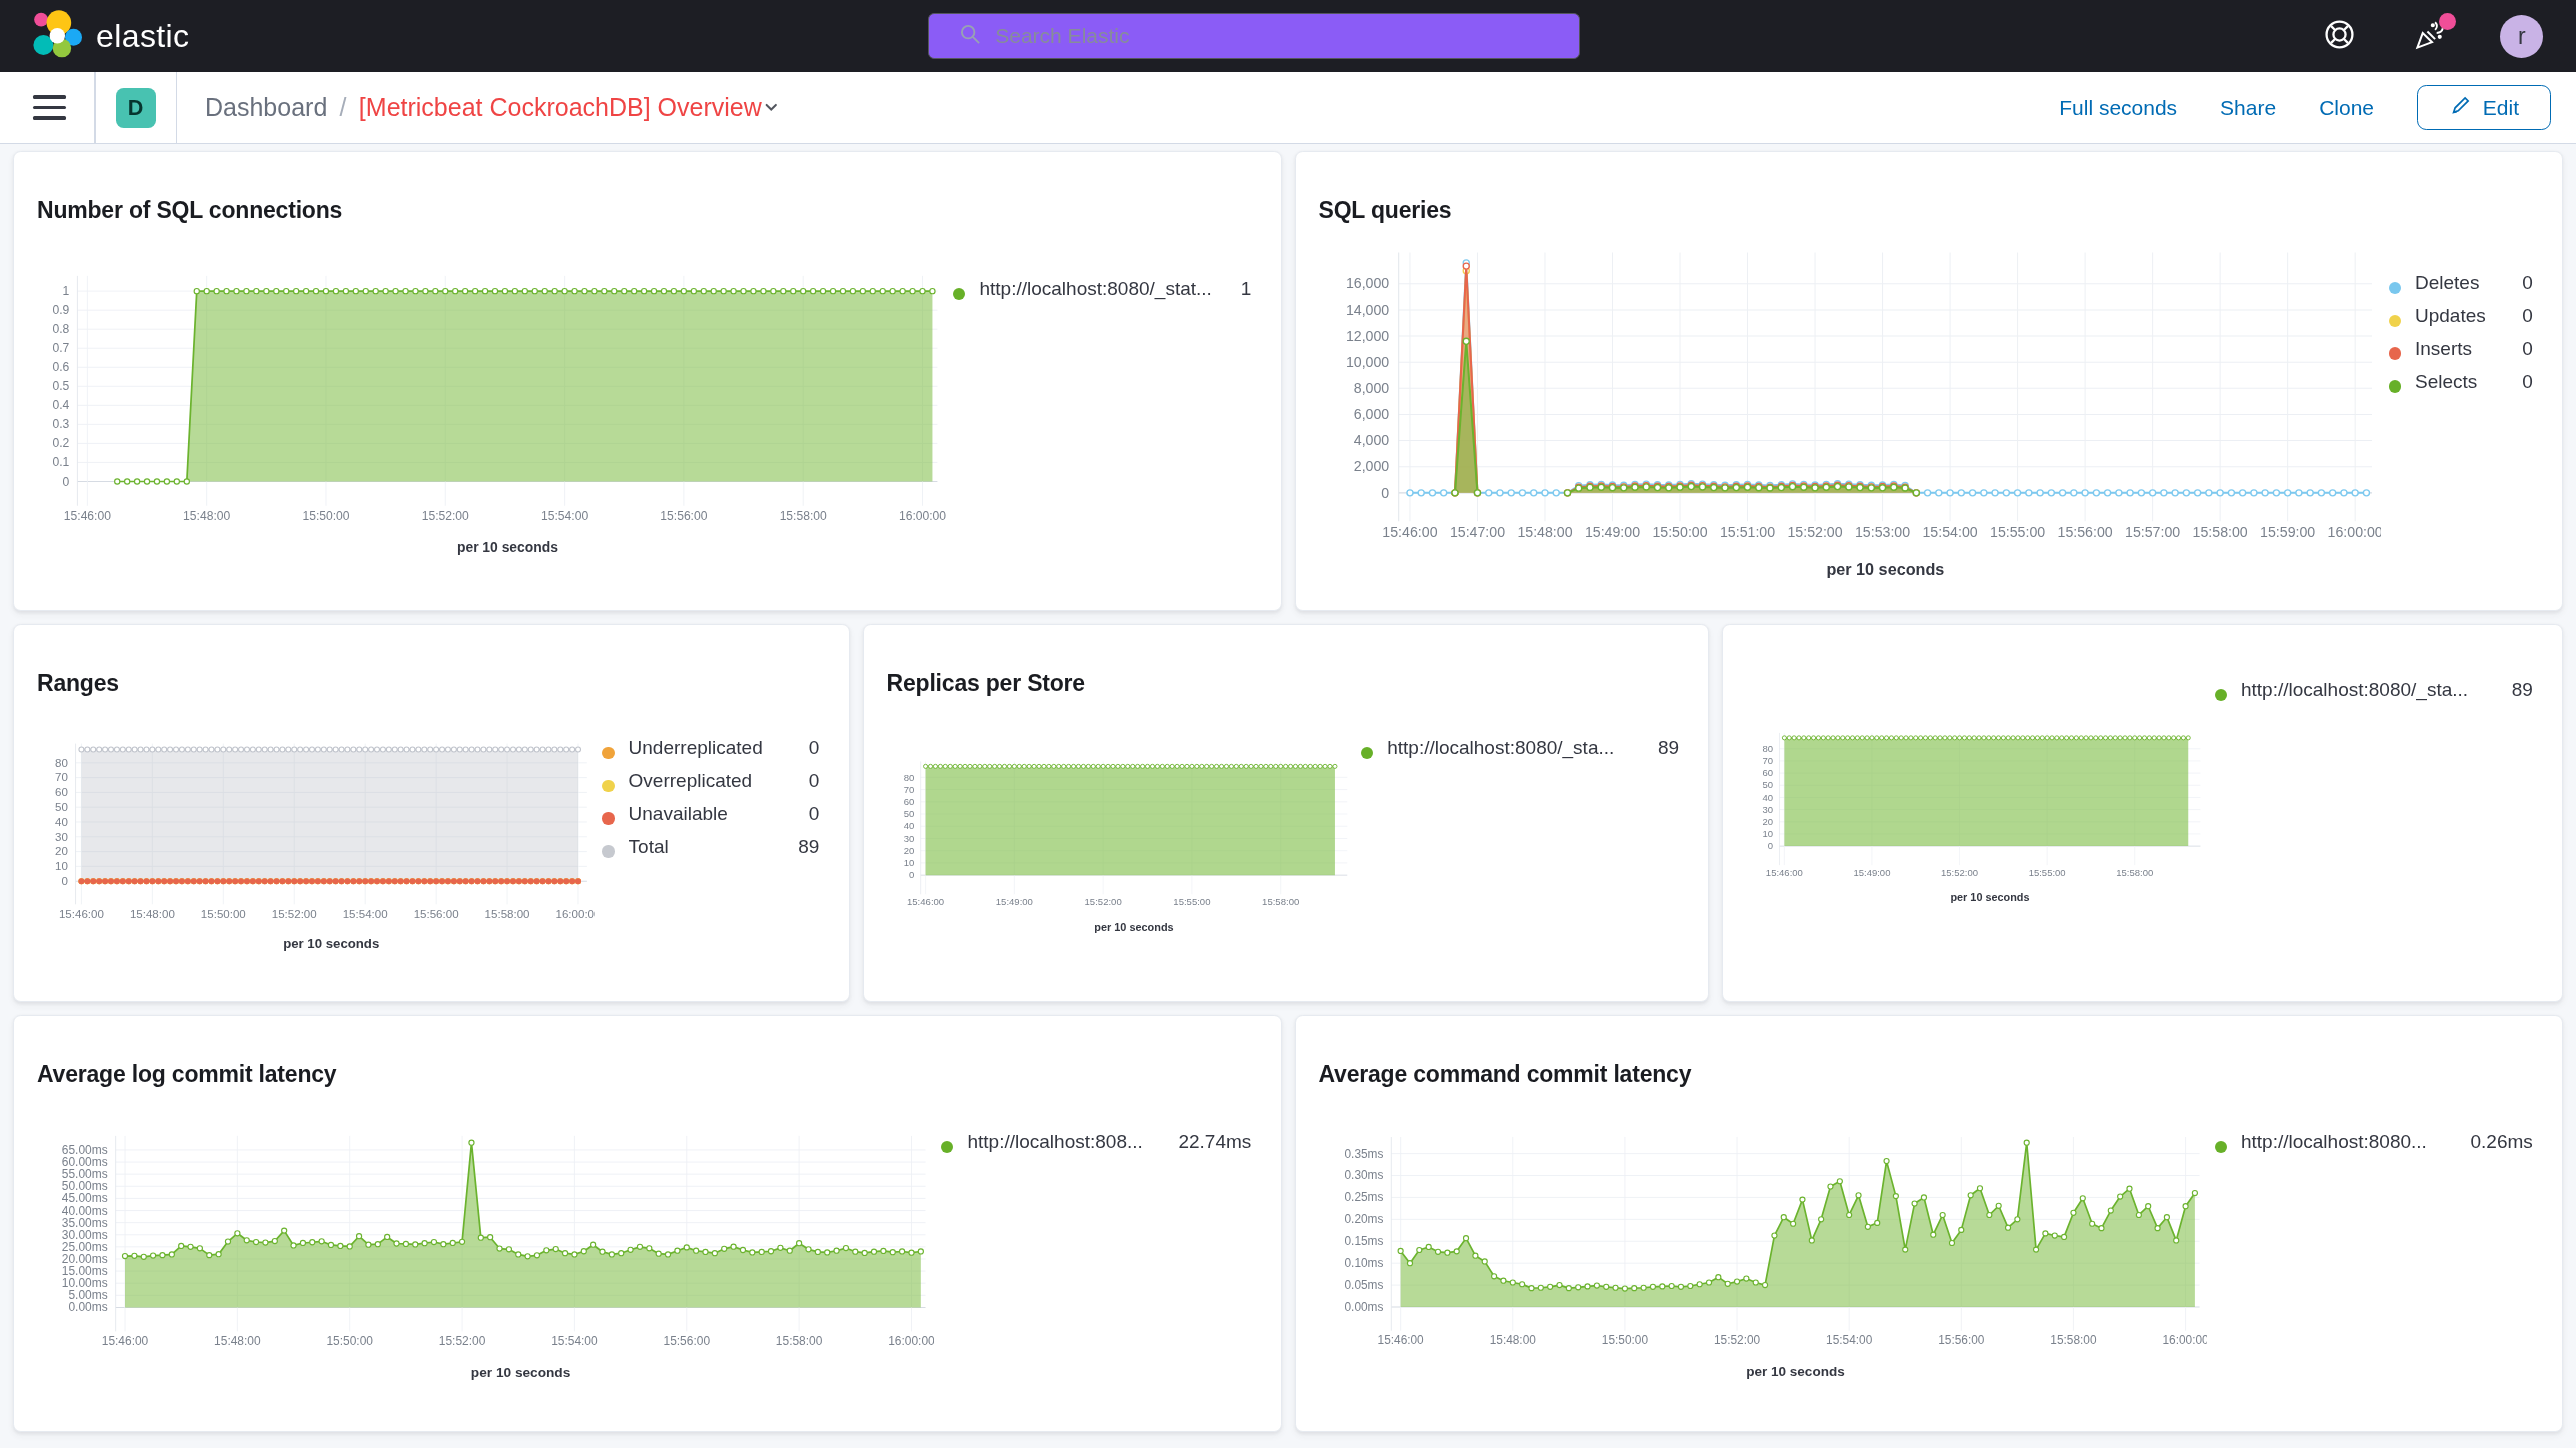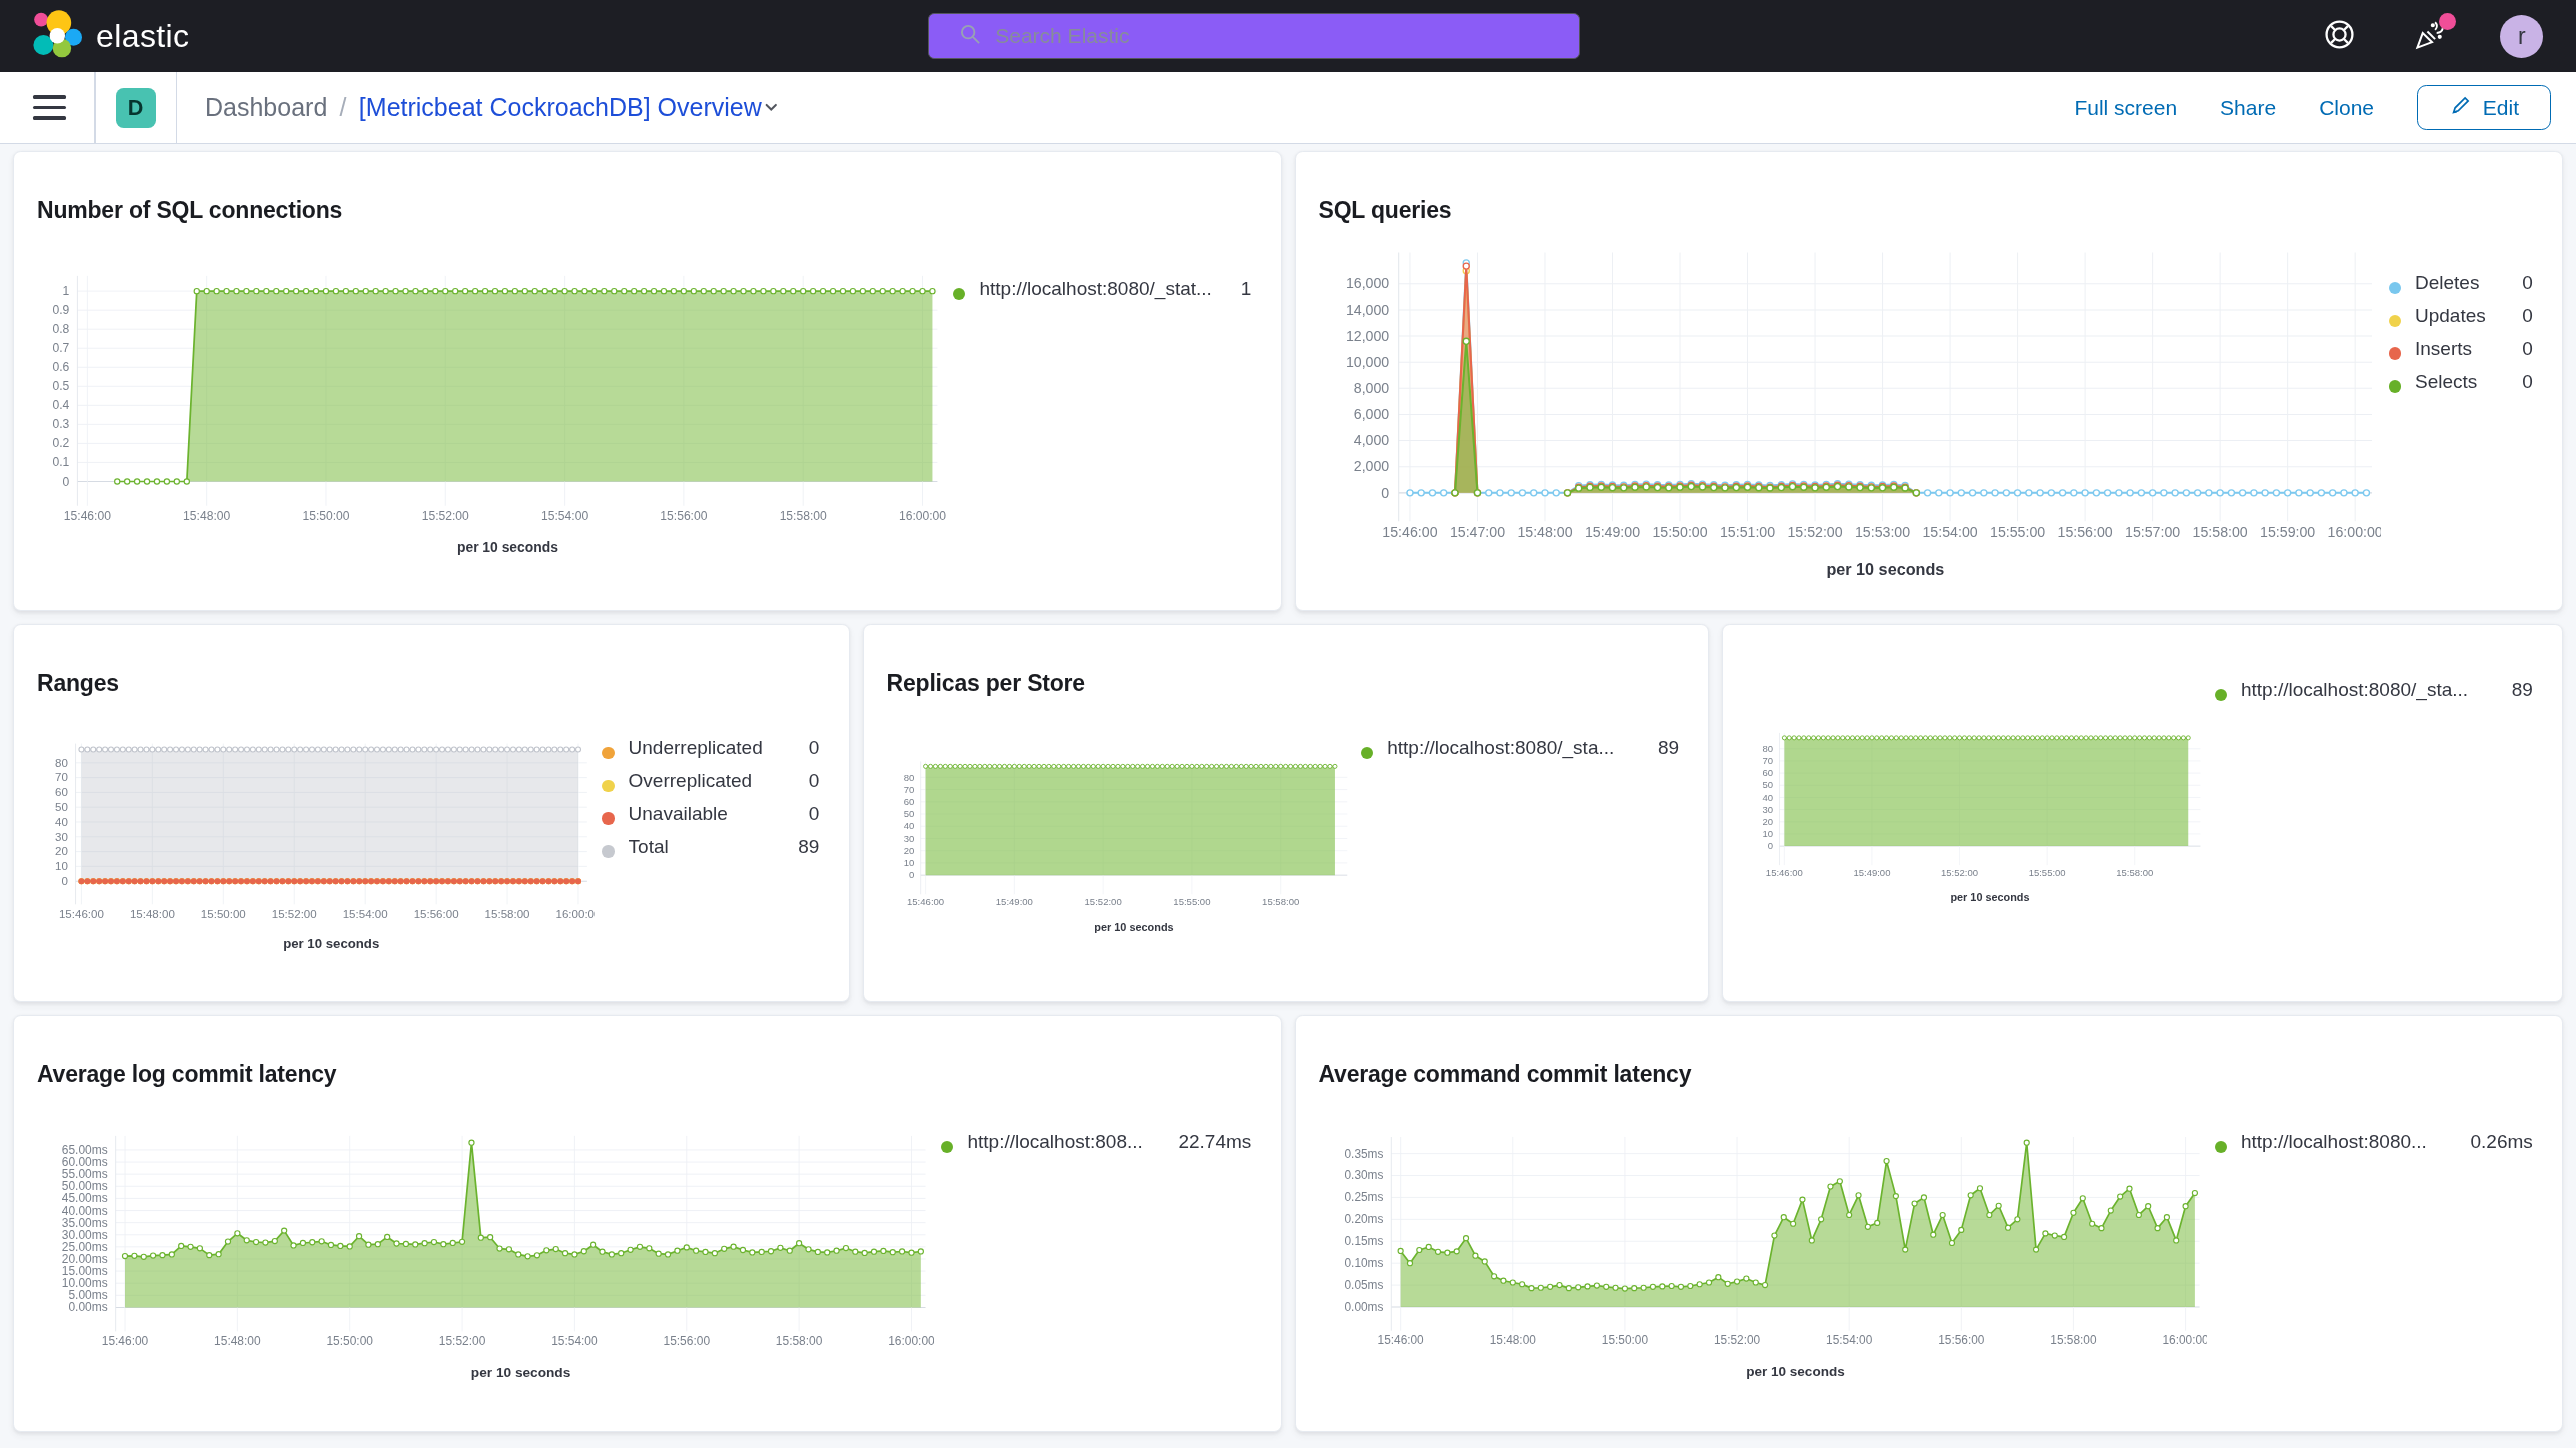--- a/index.html
+++ b/index.html
@@ -46,21 +46,21 @@
   .hamburger span { display:block; height: 3.9px; background: #343741; border-radius: 1.5px; }
   .tb-divider { width: 1.5px; height: 71px; background: #D3DAE6; margin: 0 20px; align-self: stretch; }
   .app-badge {
     width: 40px; height: 40px; border-radius: 7.7px;
     background: #48C2B1; color: #06352E; font-size: 21.6px; font-weight: 700;
     display: flex; align-items: center; justify-content: center;
   }
   .breadcrumb { display: flex; align-items: center; gap: 12.3px; margin-left: 8px; font-size: 25px; }
   .crumb-root { color: #69707D; cursor: pointer; }
   .crumb-sep { color: #A6ADB9; }
-  .crumb-current { color: #1d4ed8; font-weight: 500; display:flex; align-items:center; gap: 0; cursor: pointer; }
+  .crumb-current { color: #ef4444; font-weight: 500; display:flex; align-items:center; gap: 0; cursor: pointer; }
   .toolbar-actions { margin-left: auto; display: flex; align-items: center; gap: 43px; }
   .tb-link { color: #006BB4; font-size: 21px; cursor: pointer; }
   .edit-btn {
     display: flex; align-items: center; gap: 10.8px;
     border: 1.5px solid #006BB4; border-radius: 9.3px; background: #fff;
     color: #006BB4; font-size: 21px; padding: 7.7px 31px; cursor: pointer;
     font-family: "Liberation Sans", sans-serif;
   }
   
   .dash { padding: 7px 13px 0 13px; display: flex; flex-direction: column; gap: 13px; }
@@ -164,21 +164,21 @@
     <span class="crumb-current">
       <span>[Metricbeat CockroachDB] Overview</span>
       <span>
         <svg width="18.5" height="18.5" viewBox="0 0 24 24" fill="none" stroke="#53575F" stroke-width="2.6" stroke-linecap="round">
           <polyline points="6,9 12,15 18,9"></polyline>
         </svg>
       </span>
     </span>
   </div>
   <div class="toolbar-actions">
-    <span class="tb-link">Full screen</span>
+    <span class="tb-link">Full seconds</span>
     <span class="tb-link">Share</span>
     <span class="tb-link">Clone</span>
     <button class="edit-btn">
       <span>
         <svg width="23" height="23" viewBox="0 0 30 30" fill="none" stroke="#006BB4" stroke-width="2.2">
           <path d="M6 24 L8 18 L21 5 L25 9 L12 22 Z"></path>
           <line x1="6" y1="24" x2="10" y2="23"></line>
         </svg>
       </span>
       <span>Edit</span>

